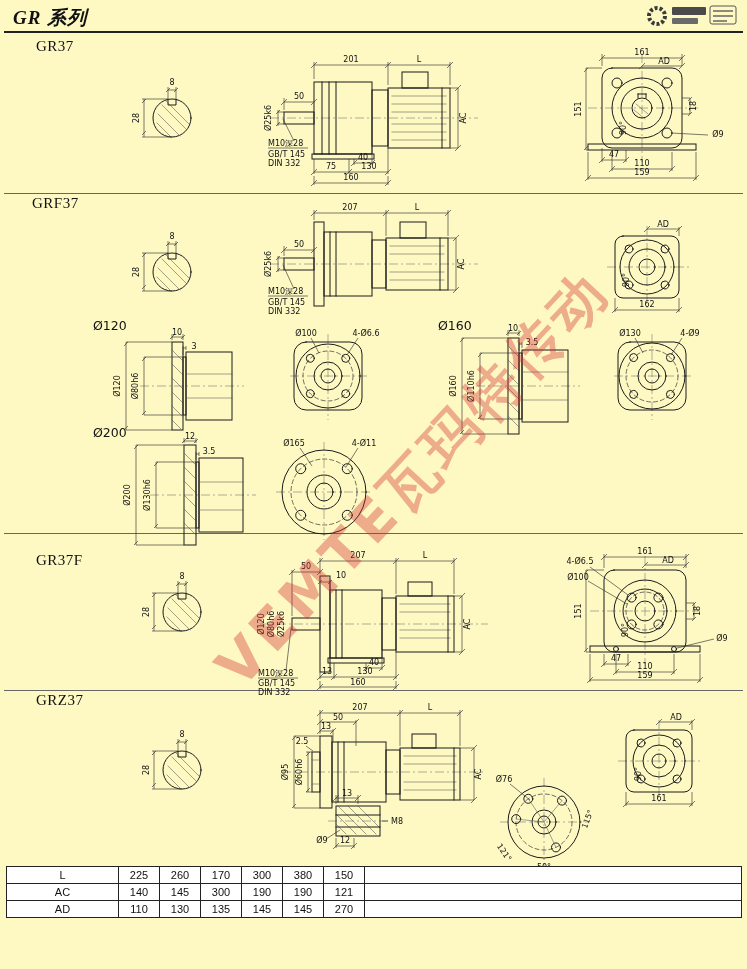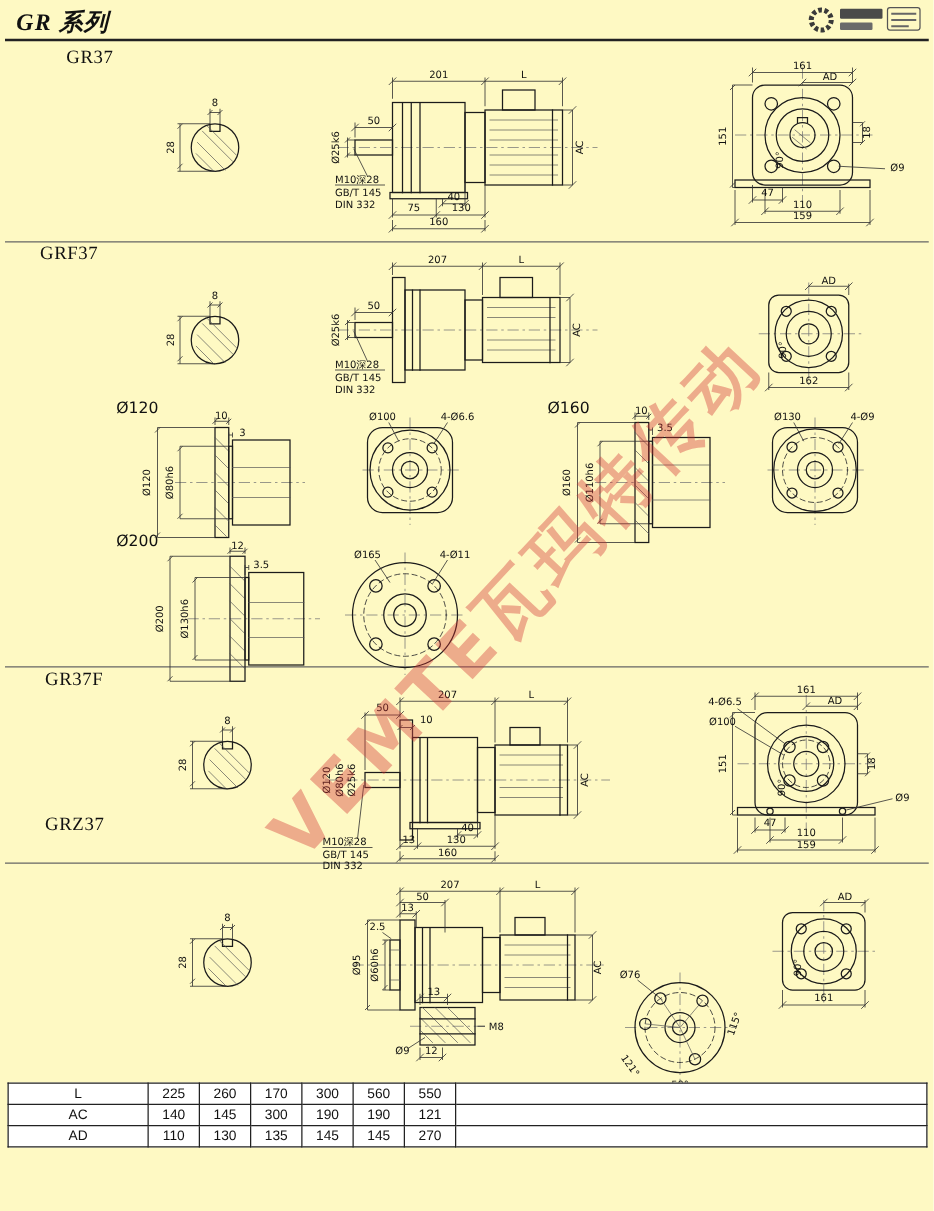--- a/index.html
+++ b/index.html
@@ -41,21 +41,21 @@
     <rect x="68" y="4" width="26" height="18" rx="2" fill="none" stroke="#555"></rect>
     <path d="M71 9 H91 M71 14 H91 M71 19 H85" stroke="#666" stroke-width="1.5" fill="none"></path>
   </svg>
   <div class="rule strong" style="top:31px"></div>
   <div class="rule" style="top:193px"></div>
   <div class="rule" style="top:533px"></div>
   <div class="rule" style="top:690px"></div>
 
   <div class="wm">VEMTE瓦玛特传动</div>
 
-  <div class="abs model-title" style="left:53px;top:38px">GR37</div>
+  <div class="abs model-title" style="left:36px;top:38px">GR37</div>
 
   <svg class="abs" style="left:130px;top:72px" width="70" height="78" viewBox="0 0 70 78">
     <g class="dr">
       <circle cx="42" cy="46" r="19"></circle>
       <path d="M38 27.4 V33 H46 V27.4"></path>
       <path class="thin" d="M32 33 L56 57 M28 42 L50 64 M36 29 L59 52 M27 51 L41 65"></path>
     </g>
     <g class="dm">
       <path d="M38 27 V15 M46 27 V15 M38 18 H46 M36 20 l4 -4 M44 20 l4 -4"></path>
       <path d="M38 27 H12 M42 65 H12 M14 27 V65 M12 31 l4 -4 M12 63 l4 -4"></path>
@@ -323,21 +323,21 @@
       <circle cx="42.7" cy="79.3" r="5"></circle>
         <circle cx="89.3" cy="79.3" r="5"></circle>
     </g>
     <g class="dm">
       <path d="M42 12 L54 30 M100 12 L88 31"></path>
     </g>
     <text class="dim" x="36" y="10">Ø165</text>
     <text class="dim" x="106" y="10">4-Ø11</text>
   </svg>
 
-  <div class="abs model-title" style="left:36px;top:536px">GR37F</div>
+  <div class="abs model-title" style="left:36px;top:552px">GR37F</div>
 
   <svg class="abs" style="left:140px;top:566px" width="70" height="78" viewBox="0 0 70 78">
     <g class="dr">
       <circle cx="42" cy="46" r="19"></circle>
       <path d="M38 27.4 V33 H46 V27.4"></path>
       <path class="thin" d="M32 33 L56 57 M28 42 L50 64 M36 29 L59 52 M27 51 L41 65"></path>
     </g>
     <g class="dm">
       <path d="M38 27 V15 M46 27 V15 M38 18 H46 M36 20 l4 -4 M44 20 l4 -4"></path>
       <path d="M38 27 H12 M42 65 H12 M14 27 V65 M12 31 l4 -4 M12 63 l4 -4"></path>
@@ -420,21 +420,21 @@
     <text class="dim" x="20" y="38">Ø100</text>
     <text class="dim" x="23" y="69" transform="rotate(-90 23 69)">151</text>
     <text class="dim" x="70" y="88" transform="rotate(-90 70 88)">90°</text>
     <text class="dim" x="142" y="69" transform="rotate(-90 142 69)">18</text>
     <text class="dim" x="58" y="119">47</text>
     <text class="dim" x="87" y="127">110</text>
     <text class="dim" x="87" y="136">159</text>
     <text class="dim" x="164" y="99">Ø9</text>
   </svg>
 
-  <div class="abs model-title" style="left:36px;top:652px">GRZ37</div>
+  <div class="abs model-title" style="left:36px;top:692px">GRZ37</div>
 
   <svg class="abs" style="left:140px;top:724px" width="70" height="78" viewBox="0 0 70 78">
     <g class="dr">
       <circle cx="42" cy="46" r="19"></circle>
       <path d="M38 27.4 V33 H46 V27.4"></path>
       <path class="thin" d="M32 33 L56 57 M28 42 L50 64 M36 29 L59 52 M27 51 L41 65"></path>
     </g>
     <g class="dm">
       <path d="M38 27 V15 M46 27 V15 M38 18 H46 M36 20 l4 -4 M44 20 l4 -4"></path>
       <path d="M38 27 H12 M42 65 H12 M14 27 V65 M12 31 l4 -4 M12 63 l4 -4"></path>
@@ -548,22 +548,22 @@
         <col style="width:41px">
       <col>
     </colgroup>
     <tbody>
     <tr>
       <td>L</td>
       <td>225</td>
       <td>260</td>
       <td>170</td>
       <td>300</td>
-      <td>560</td>
-      <td>550</td>
+      <td>380</td>
+      <td>150</td>
       <td></td>
     </tr>
     <tr>
       <td>AC</td>
       <td>140</td>
       <td>145</td>
       <td>300</td>
       <td>190</td>
       <td>190</td>
       <td>121</td>

